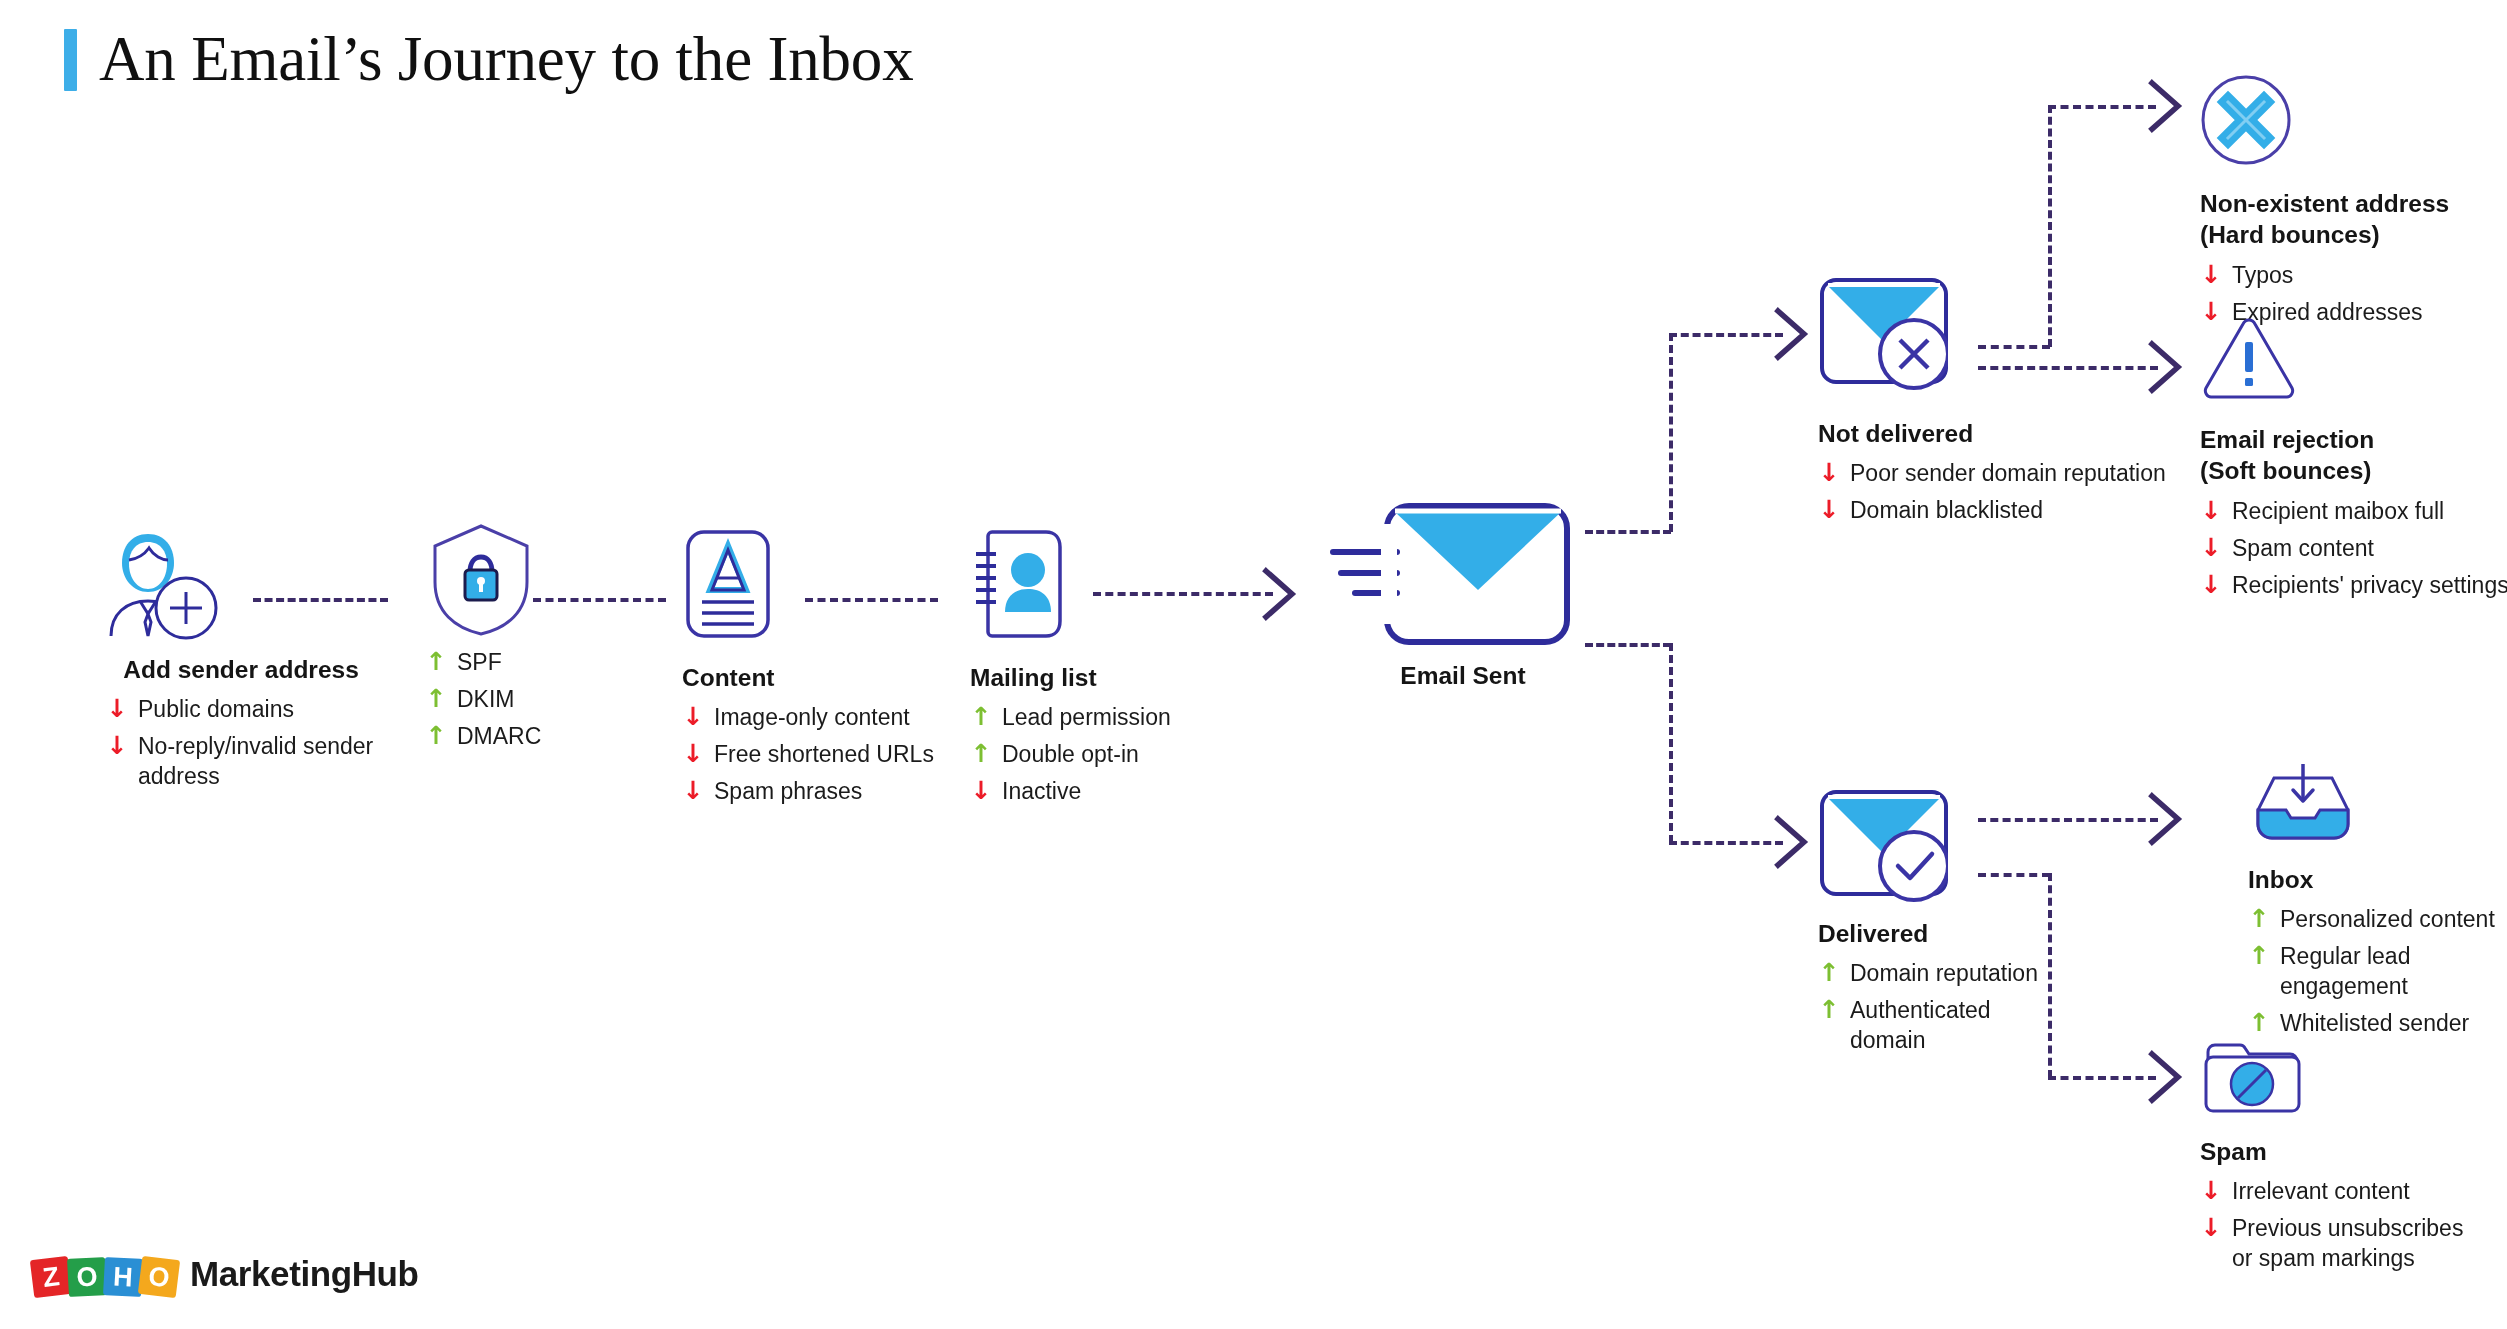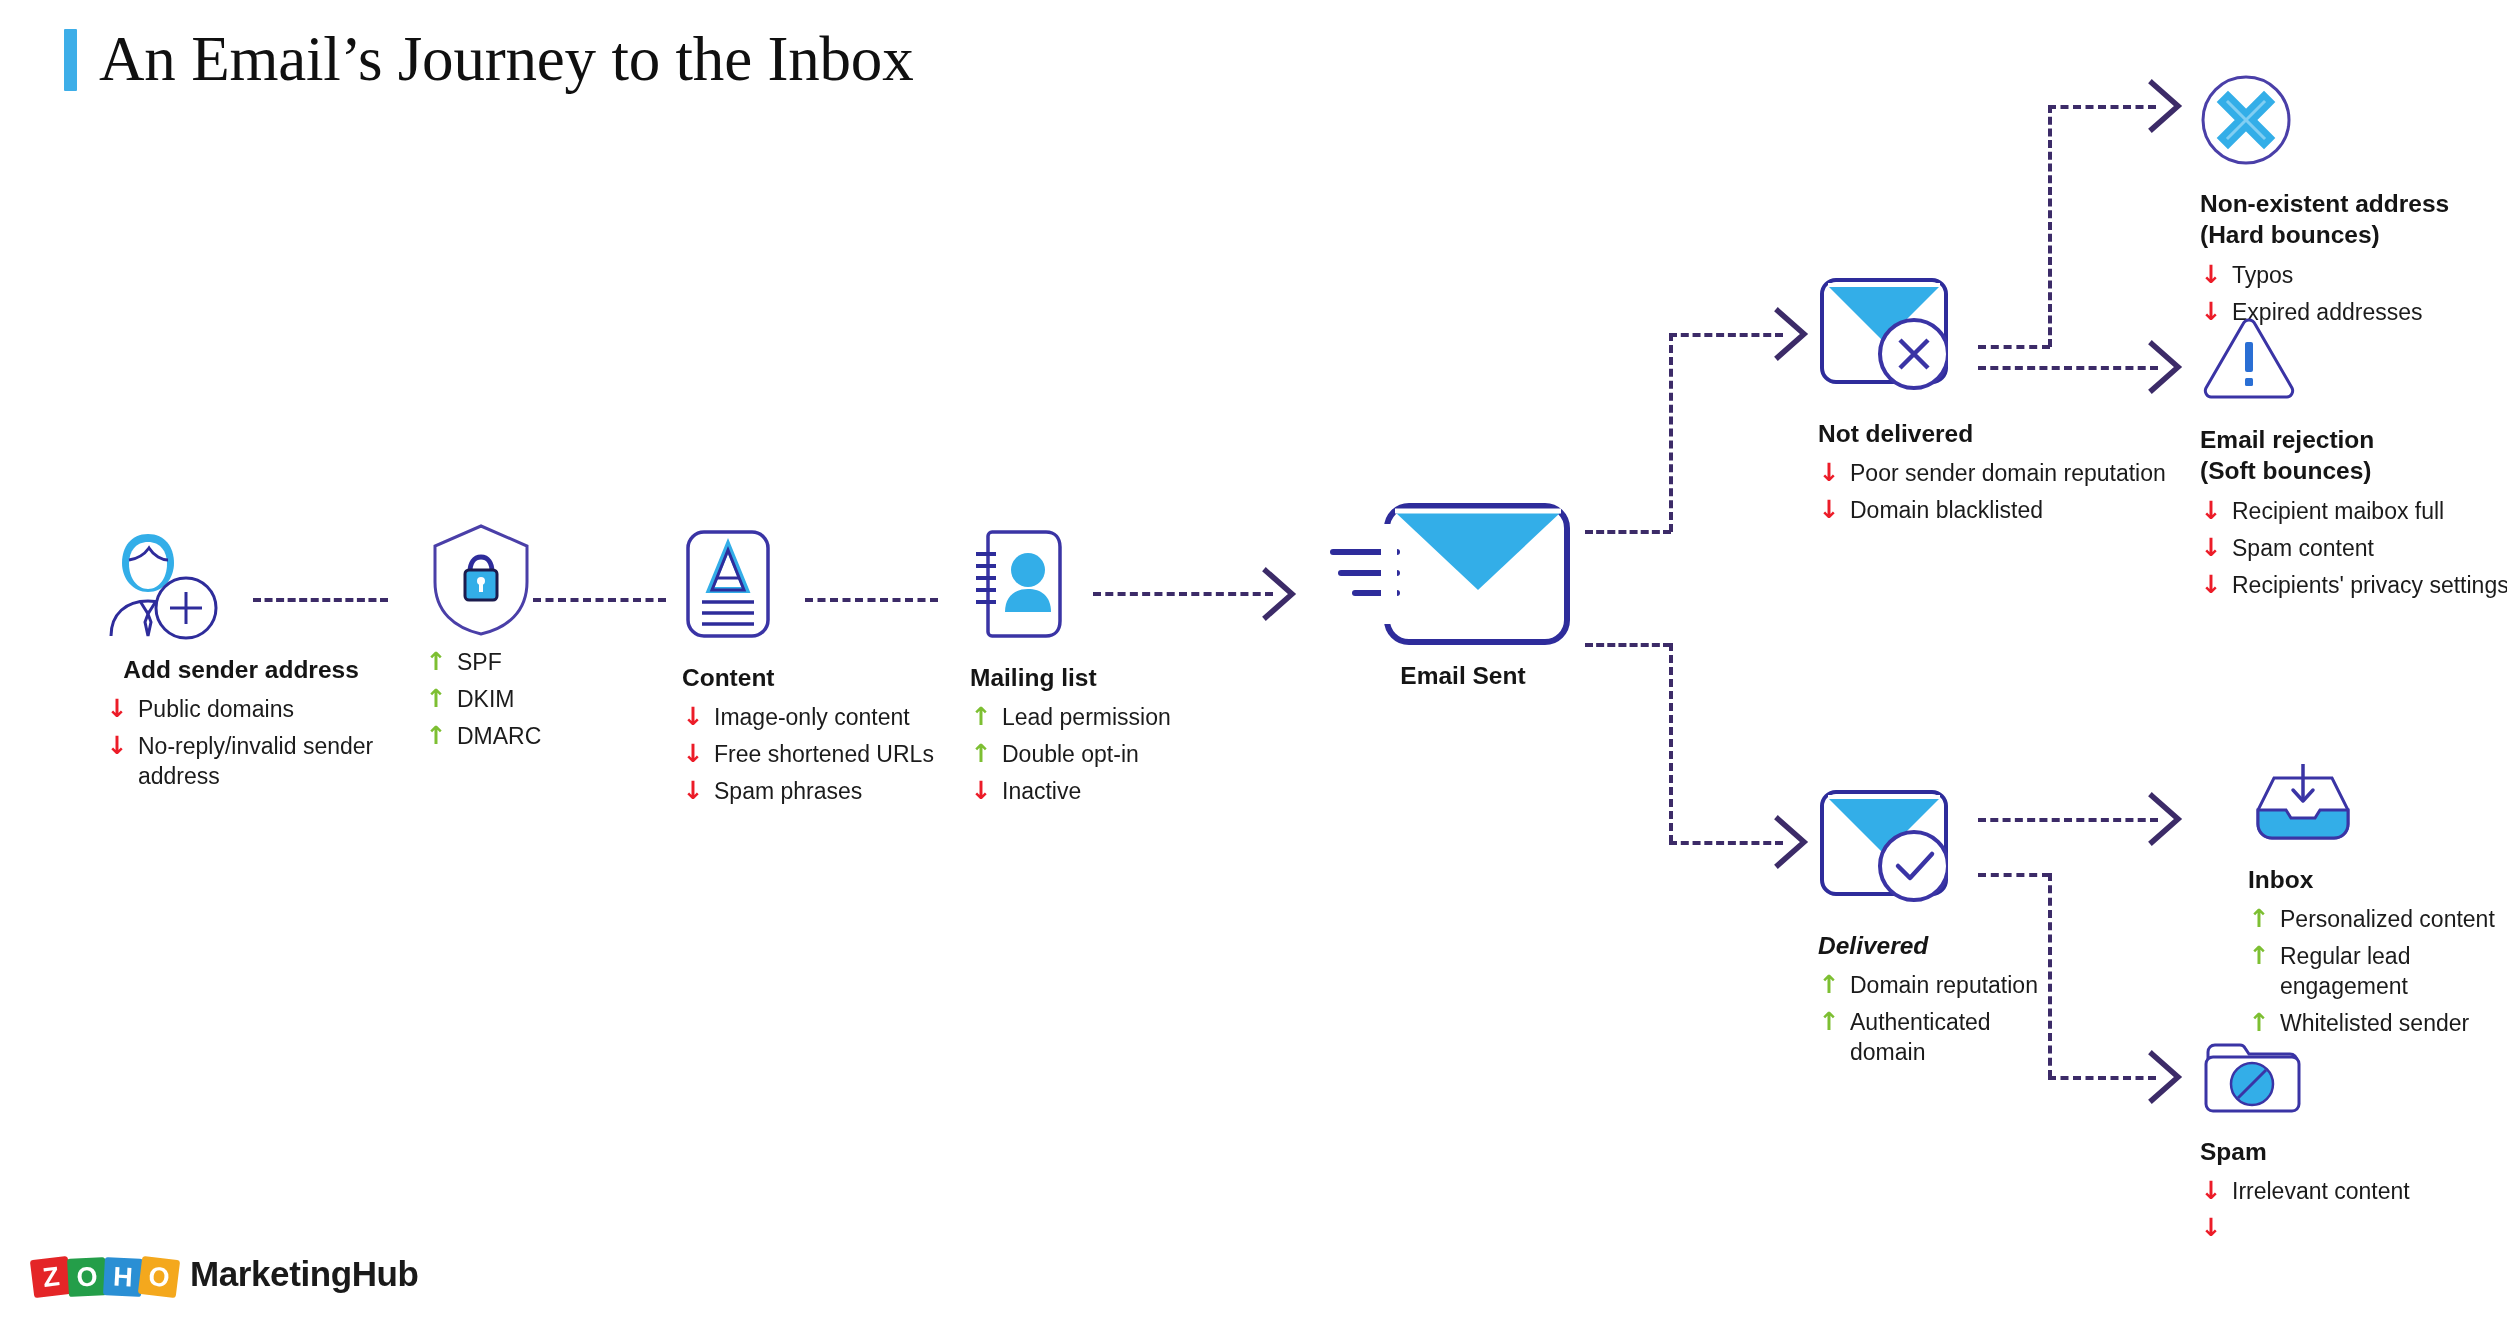--- a/index.html
+++ b/index.html
@@ -262,21 +262,21 @@
   <div class="node" style="left:1818px; top:788px; width:250px;">
     <div class="node-icon" style="height:118px;">
       <svg width="130" height="118" viewBox="0 0 130 118">
         <rect x="4" y="4" width="124" height="102" rx="14" fill="#ffffff" stroke="#2E2C9B" stroke-width="4"></rect>
         <path d="M10 10 L122 10 L66 66 Z" fill="#33AEE8"></path>
         <path d="M10 9 L122 9" stroke="#ffffff" stroke-width="4"></path>
         <circle cx="96" cy="78" r="34" fill="#ffffff" stroke="#3A34A5" stroke-width="4"></circle>
         <path d="M80 78 L92 90 L114 66" fill="none" stroke="#3A34A5" stroke-width="4.5" stroke-linecap="round" stroke-linejoin="round"></path>
       </svg>
     </div>
-    <div class="node-title" style="margin-top:24px;font-style:italic;">Delivered</div>
+    <div class="node-title" style="margin-top:12px;">Delivered</div>
     <div class="bullets">
       <div class="bullet up">
         <span class="arrow">↑</span>
         <span class="btext">Domain reputation</span>
       </div>
       <div class="bullet up">
         <span class="arrow">↑</span>
         <span class="btext">Authenticated
 domain</span>
       </div>
@@ -368,20 +368,22 @@
       </svg>
     </div>
     <div class="node-title" style="margin-top:20px;">Spam</div>
     <div class="bullets">
       <div class="bullet down">
         <span class="arrow">↓</span>
         <span class="btext">Irrelevant content</span>
       </div>
       <div class="bullet down">
         <span class="arrow">↓</span>
+        <span class="btext">Previous unsubscribes
+or spam markings</span>
       </div>
     </div>
   </div>
 
   <div id="logo">
     <div id="logo-blocks">
       <div class="zblk" style="background:#E42527; transform:rotate(-7deg);">
         <span>Z</span>
       </div>
       <div class="zblk" style="background:#249E49; transform:rotate(-3deg);">

